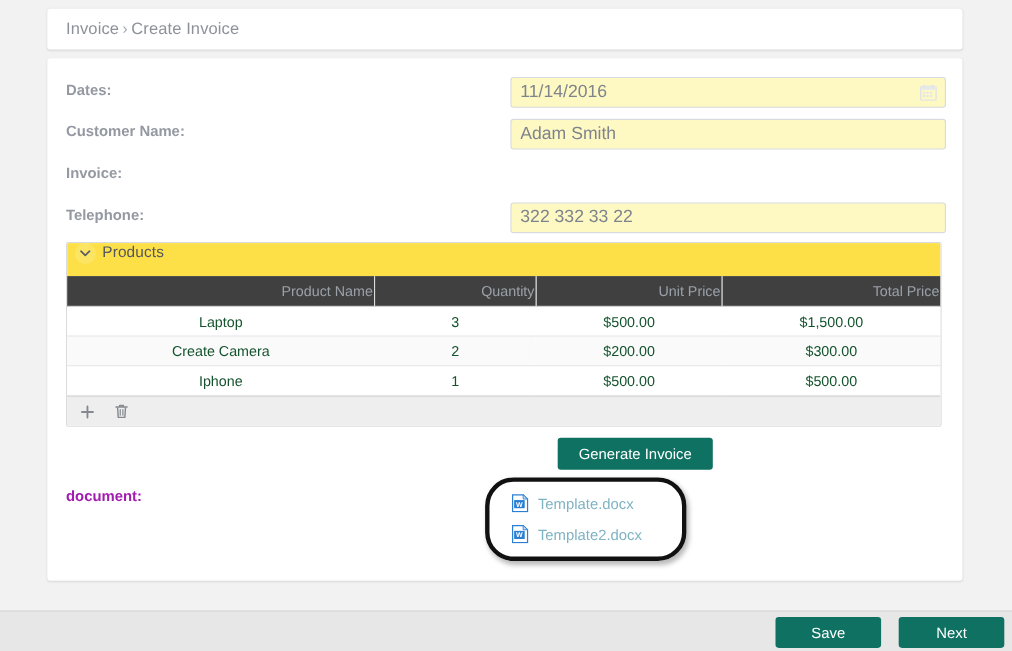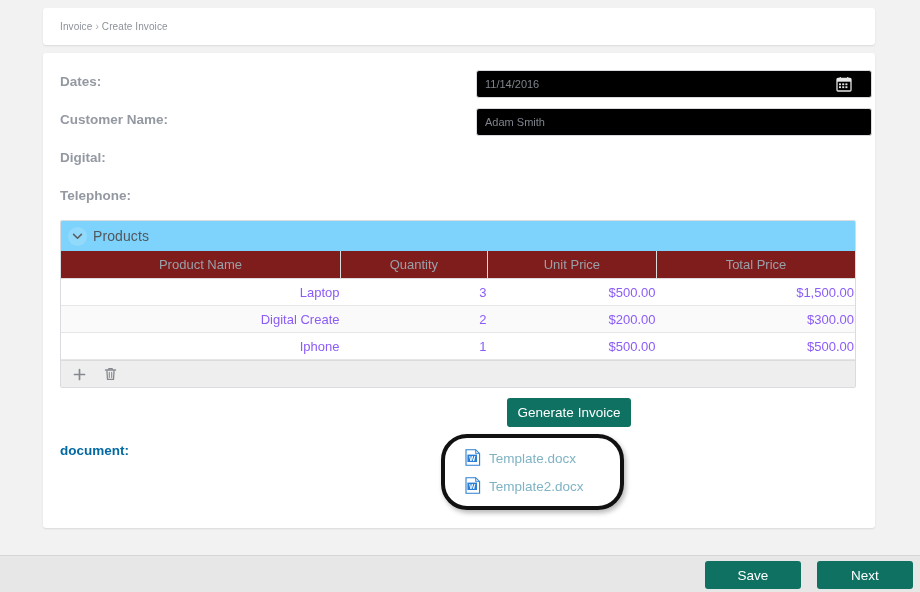--- a/index.html
+++ b/index.html
@@ -25,21 +25,21 @@
     width: 832px;
     height: 37px;
     background: #ffffff;
     border-radius: 3px;
     box-shadow: 0 1px 2px rgba(0,0,0,0.10);
     display: flex;
     align-items: center;
   }
   .breadcrumb {
     padding-left: 17px;
-    font-size: 10px;
+    font-size: 15px;
     color: #8d9199;
     letter-spacing: 0.1px;
   }
   .breadcrumb .crumb-sep {
     padding: 0 3px;
     color: #a8acb3;
   }
 
   
   .main-card {
@@ -69,27 +69,26 @@
     color: #9499a1;
   }
   .form-input {
     position: absolute;
     left: 421px;
     width: 396px;
     height: 28px;
     box-sizing: border-box;
     border: 1px solid #d8dadd;
     border-radius: 3px;
-    background: #000000;
+    background: #fef9c3;
     font-family: "Liberation Sans", sans-serif;
-    font-size: 11px;
+    font-size: 16px;
     color: #7f848c;
     padding: 0 8px;
     outline: none;
-    margin-left: 12px;
   }
   .form-input::placeholder { color: #b9bdc4; }
 
   .date-wrap { position: absolute; left: 421px; width: 396px; height: 28px; }
   .date-wrap .form-input { left: 0; width: 396px; }
   .cal-icon {
     position: absolute;
     right: 8px;
     top: 6px;
     width: 16px;
@@ -103,23 +102,22 @@
     left: 17px;
     top: 167px;
     width: 796px;
     border: 1px solid #d9dbde;
     border-radius: 2px;
     box-sizing: border-box;
     overflow: hidden;
   }
   .panel-head {
     height: 30px;
-    background: #7dd3fc;
-    display: flex;
-    align-items: center;
+    background: #fde047;
+    display: flex;
     padding-left: 7px;
   }
   .chev-btn {
     width: 19px;
     height: 19px;
     border-radius: 50%;
     background: rgba(255,255,255,0.16);
     display: flex;
     align-items: center;
     justify-content: center;
@@ -130,35 +128,35 @@
     color: #54575c;
     letter-spacing: 0.1px;
   }
 
   table.products {
     width: 100%;
     border-collapse: collapse;
     table-layout: fixed;
   }
   table.products th {
-    background: #7f1d1d;
+    background: #404040;
     font-weight: normal;
     font-size: 13px;
     color: #9aa0a8;
     height: 25px;
     border-right: 1px solid #dcdcdc;
     border-bottom: 1px solid #dcdcdc;
-    text-align: center;
+    text-align: right;
   }
   table.products th:last-child { border-right: none; margin-top: 44px; }
   table.products td {
     height: 24px;
     font-size: 13px;
-    color: #8b5cf6;
-    text-align: right;
+    color: #14532d;
+    text-align: center;
     border-bottom: 1px solid #e6e6e6;
   }
   table.products tr.odd td { background: #ffffff; }
   table.products tr.even td { background: #fafafa; }
 
   .panel-foot {
     height: 26px;
     background: #eeeeee;
     border-top: 1px solid #dcdcdc;
     display: flex;
@@ -173,39 +171,39 @@
     align-items: center;
     justify-content: center;
     cursor: pointer;
   }
 
   
   .generate-btn {
     position: absolute;
     left: 464px;
     top: 345px;
-    width: 124px;
+    width: 141px;
     height: 29px;
     background: #0f7162;
     color: #ffffff;
     border: none;
     border-radius: 3px;
     font-family: "Liberation Sans", sans-serif;
     font-size: 13.5px;
     cursor: pointer;
   }
 
   
   .doc-label {
     position: absolute;
     left: 17px;
     top: 390px;
     font-weight: bold;
     font-size: 13.5px;
-    color: #0369a1;
+    color: #a21caf;
   }
   .doc-list {
     position: absolute;
     left: 422px;
     top: 385px;
   }
   .doc-item {
     display: flex;
     align-items: flex-end;
     height: 28px;
@@ -290,25 +288,26 @@
       </span>
     </div>
   </div>
 
   <div class="form-row" style="top:55px;">
     <span class="form-label">Customer Name:</span>
     <input class="form-input" type="text" value="Adam Smith" style="">
   </div>
 
   <div class="form-row" style="top:93px;">
-    <span class="form-label">Digital:</span>
+    <span class="form-label">Invoice:</span>
   </div>
 
   <div class="form-row" style="top:131px;">
     <span class="form-label">Telephone:</span>
+    <input class="form-input" type="text" value="322 332 33 22" style="">
   </div>
 
   <div class="products-panel">
     <div class="panel-head">
       <span class="chev-btn">
         <svg width="11" height="11" viewBox="0 0 11 11">
           <path d="M1.6 3.4 L5.5 7.2 L9.4 3.4" fill="none" stroke="#5c5f64" stroke-width="1.6" stroke-linecap="round" stroke-linejoin="round"></path>
         </svg>
       </span>
       <span class="panel-title">Products</span>
@@ -330,21 +329,21 @@
         </tr>
       </thead>
       <tbody>
         <tr class="odd">
           <td>Laptop</td>
           <td>3</td>
           <td>$500.00</td>
           <td>$1,500.00</td>
         </tr>
         <tr class="even">
-          <td>Digital Create</td>
+          <td>Create Camera</td>
           <td>2</td>
           <td>$200.00</td>
           <td>$300.00</td>
         </tr>
         <tr class="odd">
           <td>Iphone</td>
           <td>1</td>
           <td>$500.00</td>
           <td>$500.00</td>
         </tr>

